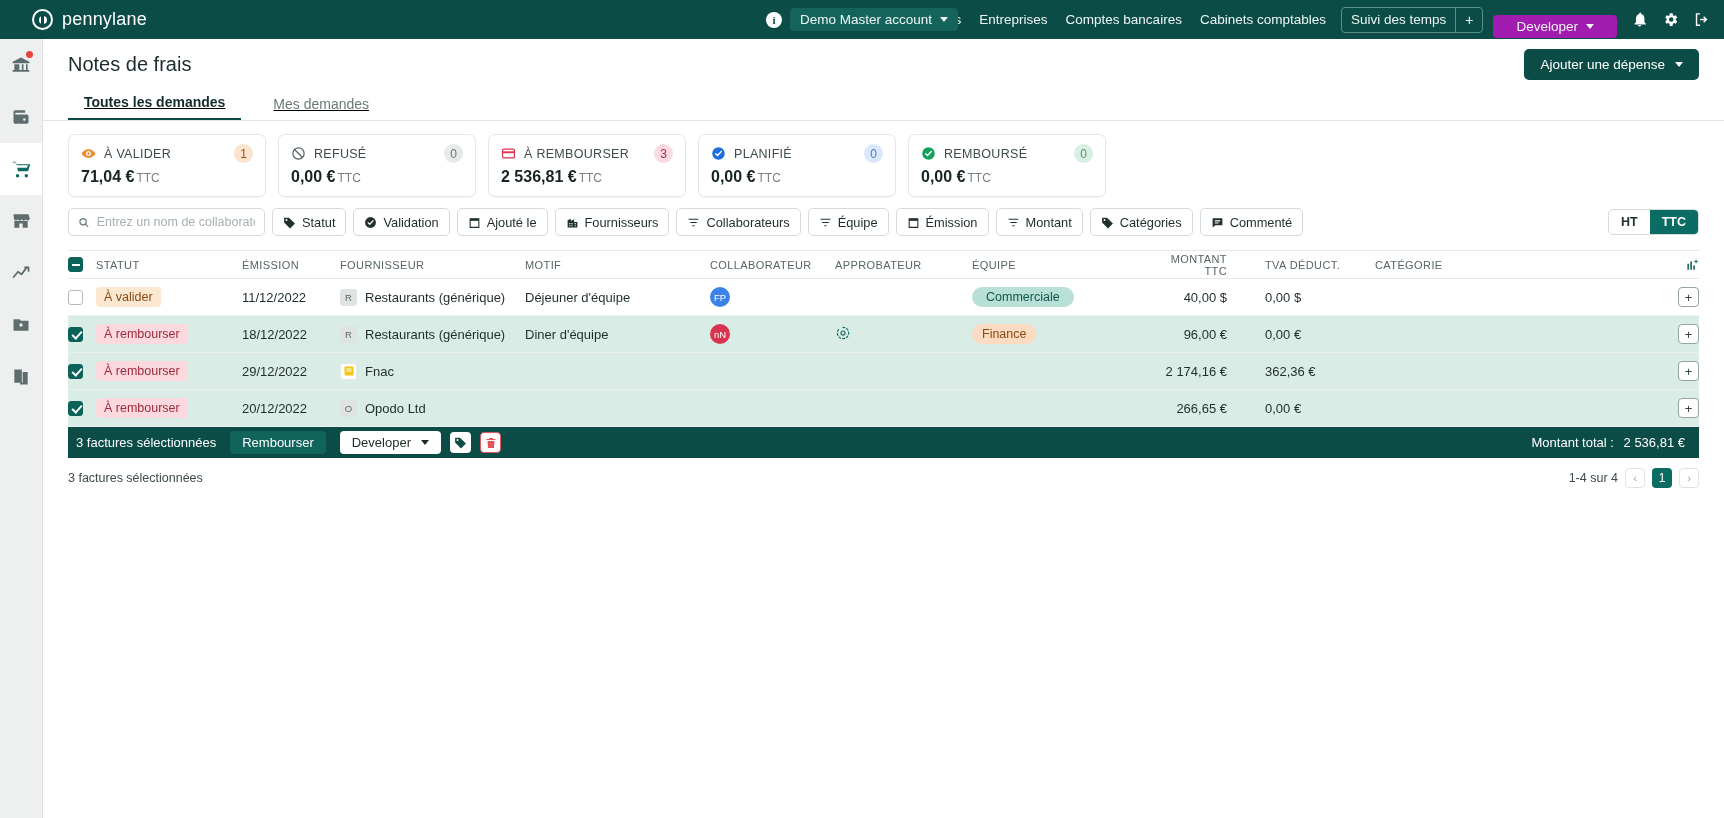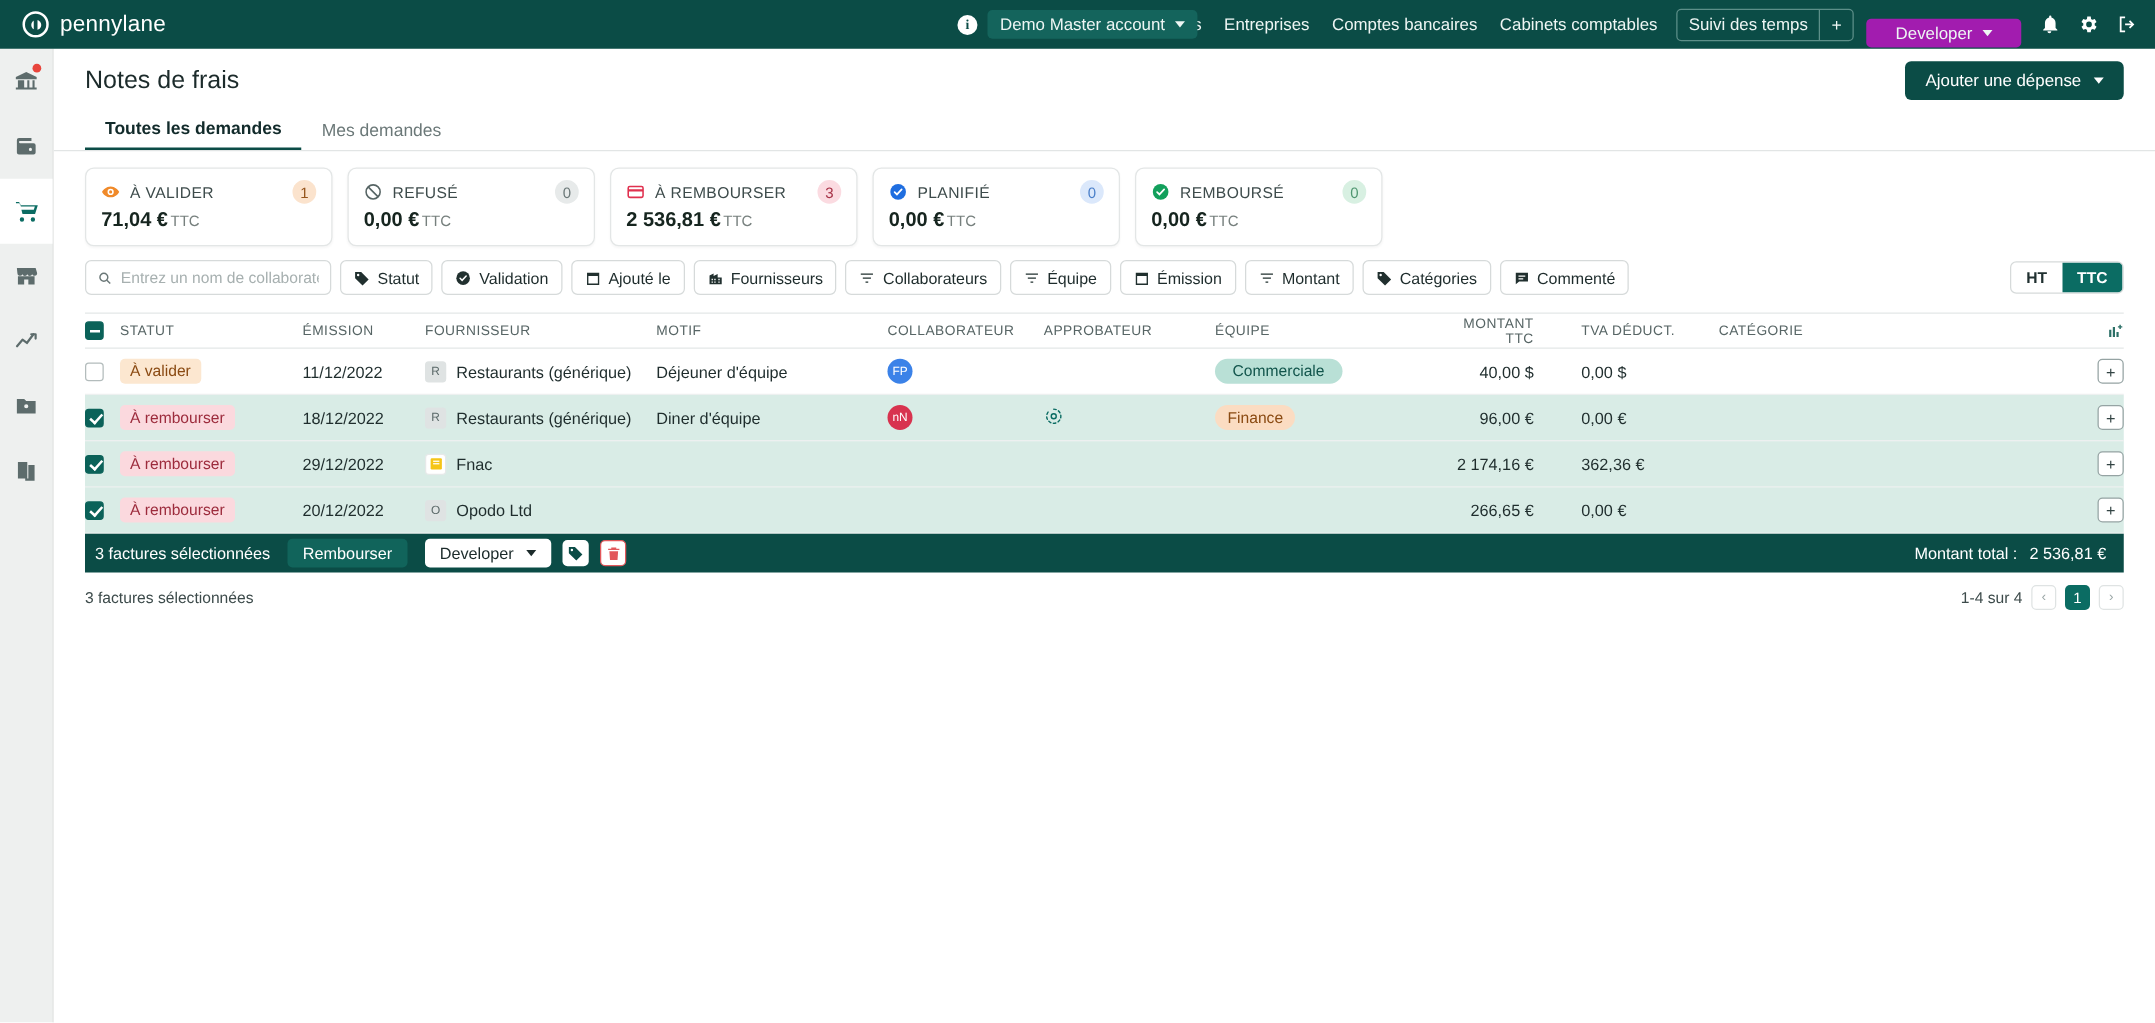--- a/index.html
+++ b/index.html
@@ -12,21 +12,21 @@
   body { position: relative; }
 
   
   .topbar {
     position: absolute; top: 0; left: 0; right: 0; height: 39px;
     background: #0b4c46;
     display: flex; align-items: center;
     color: #ffffff;
     z-index: 20;
   }
-  .brand { display: flex; align-items: center; gap: 9px; margin-left: 18px; }
+  .brand { display: flex; align-items: center; gap: 9px; margin-left: 32px; }
   .brand-logo {
     width: 21px; height: 21px; border-radius: 50%;
     border: 2px solid #ffffff;
     display: flex; align-items: center; justify-content: center;
     position: relative;
   }
   .brand-logo::before {
     content: ""; position: absolute;
     width: 8px; height: 8px; border-radius: 50%;
     background: #ffffff;
@@ -105,22 +105,22 @@
   }
   .page-title { font-size: 20px; color: #1c2b2b; font-weight: normal; }
   .btn-primary {
     margin-left: auto; background: #0b4c46; color: #fff;
     border-radius: 5px; padding: 8px 16px; font-size: 13.5px;
     display: flex; align-items: center; gap: 10px; cursor: pointer;
   }
 
   
   .tabs {
-    display: flex; gap: 0; padding: 0 25px;
-    border-bottom: 1px solid #e2e5e5; height: 32px; align-items: flex-end;
+    display: flex; gap: 16px; padding: 0 25px;
+    border-bottom: 1px solid #e2e5e5; height: 32px; align-items: flex-end; text-decoration: underline;
   }
   .tab {
     font-size: 14px; color: #6b7878; padding: 0 16px 8px 16px; cursor: pointer;
   }
   .tab.active { color: #122b2b; font-weight: bold; border-bottom: 2.5px solid #0b4c46; }
 
   
   .stats { display: flex; gap: 12px; padding: 13px 25px 0 25px; }
   .stat-card {
     width: 198px; background: #fff; border: 1px solid #e3e6e6; border-radius: 7px;

